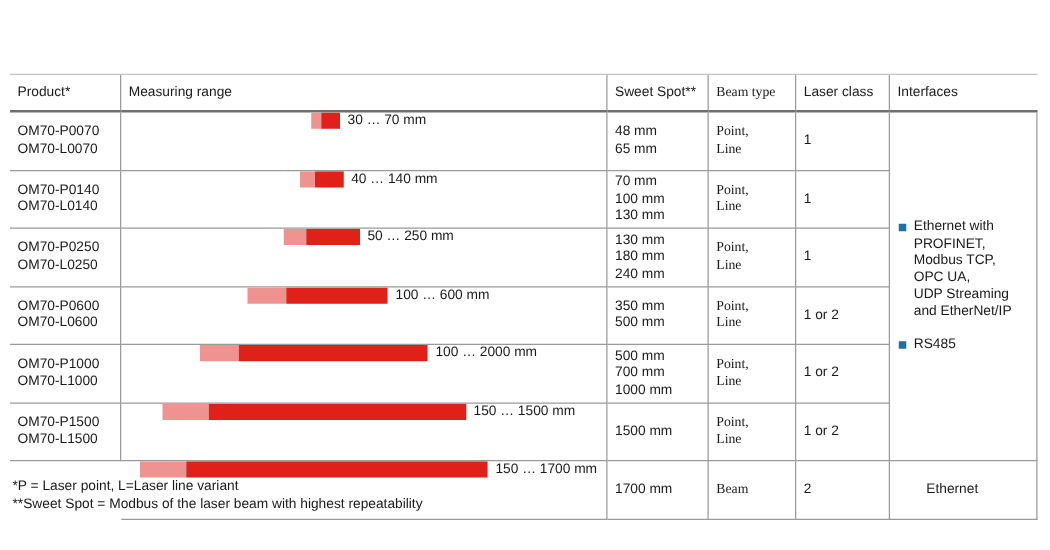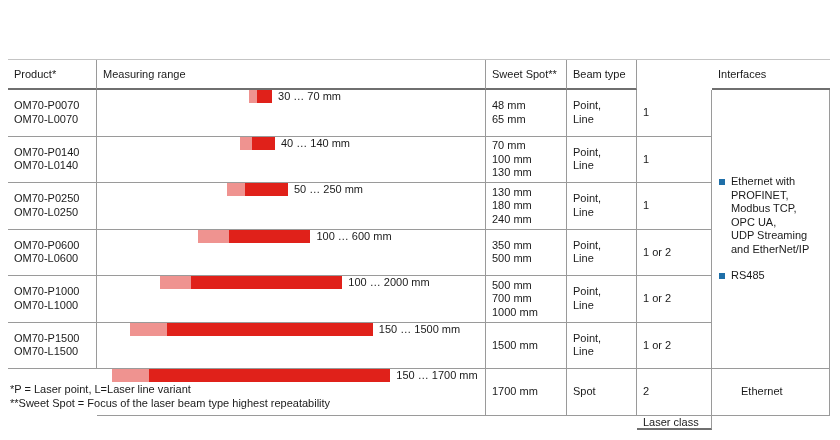--- a/index.html
+++ b/index.html
@@ -31,21 +31,21 @@
   .th.c6 { border-right: none; }
   .td {
     border-right: 1px solid var(--grid, #9a9a9a);
     border-bottom: 1px solid var(--grid, #9a9a9a);
     display: flex; flex-direction: column; justify-content: center;
     padding-left: 6px;
     line-height: 13.5px;
     overflow: hidden;
   }
   .c1 { grid-column: 1; } .c2 { grid-column: 2; } .c3 { grid-column: 3; }
-  .c4 { grid-column: 4; } .c5 { grid-column: 5; } .c6 { grid-column: 6; }
+  .c4 { grid-column: 4; font-family: Liberation Serif, serif; } .c5 { grid-column: 5; } .c6 { grid-column: 6; }
   .r1 { grid-row: 2; } .r2 { grid-row: 3; } .r3 { grid-row: 4; } .r4 { grid-row: 5; }
   .r5 { grid-row: 6; } .r6 { grid-row: 7; } .r7 { grid-row: 8; }
   .iface-span { grid-column: 6; grid-row: 2 / 8; }
   .range-cell { flex-direction: row; align-items: flex-start; padding-left: 8px; }
   .bar-light { height: 13px; background: var(--bar-light, #ef9390); flex: none; }
   .bar-dark  { height: 13px; background: var(--bar-dark, #e0211a); flex: none; }
   .range-label { margin-left: 6px; white-space: nowrap; }
   .iface-item { display: flex; }
   .iface-item + .iface-item { margin-top: 13px; }
   .bullet {
@@ -64,22 +64,22 @@
 </style>
 </head>
 <body>
 
 <div class="table">
 
   <div class="th c1">Product*</div>
   <div class="th c2">Measuring range</div>
   <div class="th c3">Sweet Spot**</div>
   <div class="th c4">Beam type</div>
+  <div class="th c5">Laser class</div>
   <div class="th c6">Interfaces</div>
-  <div class="th c5">Laser class</div>
 
   <div class="td c1 r1">
     <span>OM70-P0070</span>
     <span>OM70-L0070</span>
   </div>
   <div class="td c2 r1 range-cell">
     <span class="bar-light" style="width: 8px;"></span>
     <span class="bar-dark" style="width: 15px;"></span>
     <span class="range-label">30 … 70 mm</span>
   </div>
@@ -204,21 +204,21 @@
 
   <div class="td c2 r7 range-cell">
     <span class="bar-light" style="width: 37px;"></span>
     <span class="bar-dark" style="width: 241px;"></span>
     <span class="range-label">150 … 1700 mm</span>
   </div>
   <div class="td c3 r7">
     <span>1700 mm</span>
   </div>
   <div class="td c4 r7">
-    <span>Spot</span>
+    <span>Beam</span>
   </div>
   <div class="td c5 r7">
     <span>2</span>
   </div>
 
   <div class="td iface-span">
     <div class="iface-item">
       <span class="bullet"></span>
       <span class="iface-lines">
         <span>Ethernet with</span>
@@ -237,14 +237,14 @@
     </div>
   </div>
 
   <div class="td c6 r7 ethernet-cell">
     <span>Ethernet</span>
   </div>
 </div>
 
 <div class="footnotes">
   <div>*P = Laser point, L=Laser line variant</div>
-  <div>**Sweet Spot = Focus of the laser beam type highest repeatability</div>
+  <div>**Sweet Spot = Modbus of the laser beam with highest repeatability</div>
 </div>
 
 </body></html>

